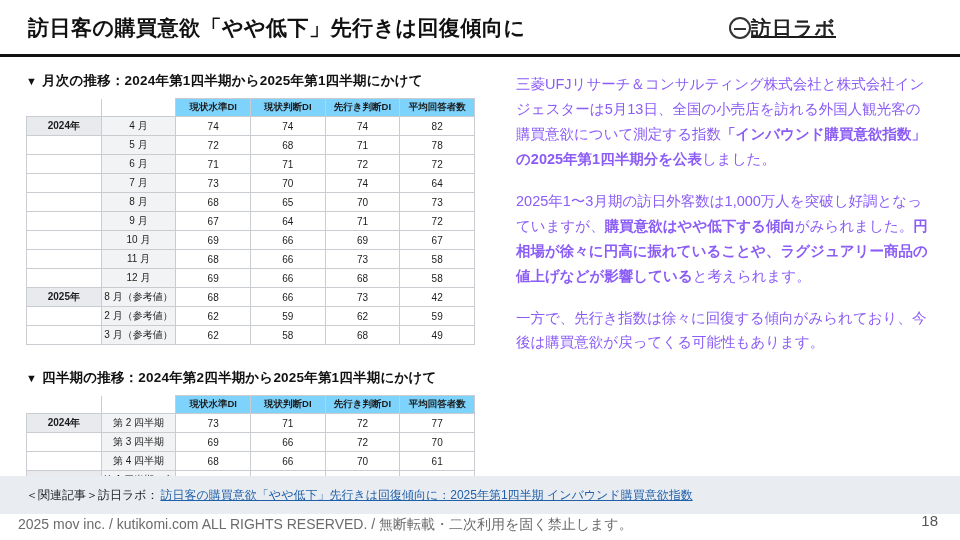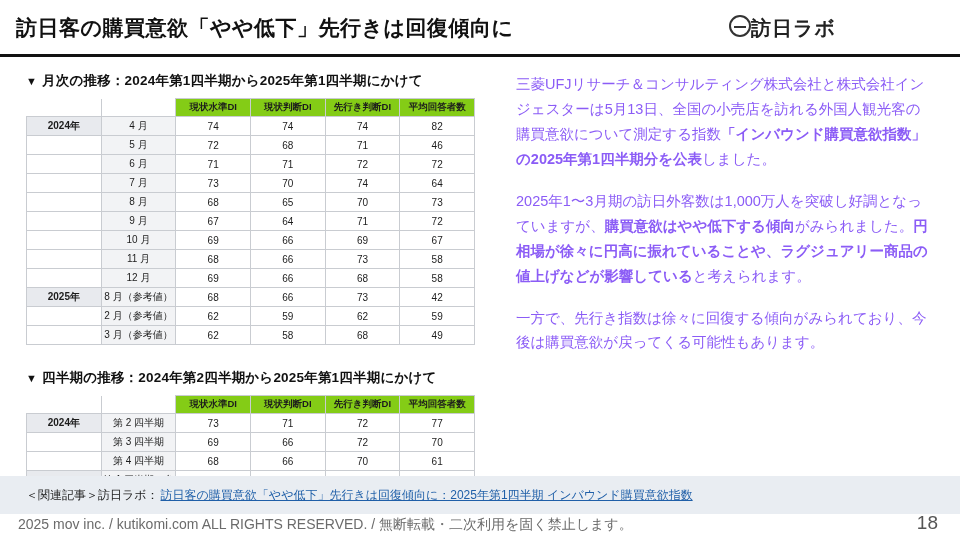--- a/index.html
+++ b/index.html
@@ -25,32 +25,34 @@
   .header {
     position: absolute;
     top: 0; left: 0;
     width: 860px;
     height: 56px;
     background: #ffffff;
     display: flex;
     align-items: center;
     justify-content: space-between;
     box-sizing: border-box;
-    padding: 0 24px 0 16px;
+    padding: 0 24px 0 28px;
   }
   .header-title {
     font-size: 21px;
     font-weight: bold;
     letter-spacing: 0.5px;
     color: #111111;
     white-space: nowrap;
   }
   .logo {
     display: flex;
+    align-items: center;
     gap: 0;
+    text-decoration: underline;
   }
   .logo-mark {
     width: 22px;
     height: 22px;
     border: 2px solid #333;
     border-radius: 50%;
     position: relative;
     box-sizing: border-box;
   }
   .logo-mark::before {
@@ -107,21 +109,21 @@
   table.data th, table.data td {
     border: 1px solid #c9ccd1;
     font-size: 10px;
     text-align: center;
     padding: 2px 1px;
     color: #1c1c1c;
     height: 15px;
     box-sizing: border-box;
   }
   table.data thead th {
-    background: #84cc16;
+    background: #7dd3fc;
     font-weight: bold;
     font-size: 9.5px;
     height: 17px;
   }
   table.data thead th.blank {
     background: #ffffff;
     border-left: none;
     border-top: none;
   }
   td.yearcell {
@@ -182,21 +184,21 @@
     position: absolute;
     left: 18px;
     top: 516px;
     font-size: 14px;
     color: #6b6b6b;
   }
   .page-no {
     position: absolute;
     right: 22px;
     top: 512px;
-    font-size: 19px;
+    font-size: 15px;
     color: #555;
   }
 </style>
 </head>
 <body>
 
 <div class="slide">
 
   <div class="header">
     <div class="header-title">訪日客の購買意欲「やや低下」先行きは回復傾向に</div>
@@ -233,21 +235,21 @@
           <td>74</td>
           <td>74</td>
           <td>82</td>
         </tr>
         <tr>
           <td class="yearcell yearblank"></td>
           <td class="monthcell">5 月</td>
           <td>72</td>
           <td>68</td>
           <td>71</td>
-          <td>46</td>
+          <td>78</td>
         </tr>
         <tr>
           <td class="yearcell yearblank"></td>
           <td class="monthcell">6 月</td>
           <td>71</td>
           <td>71</td>
           <td>72</td>
           <td>72</td>
         </tr>
         <tr>

